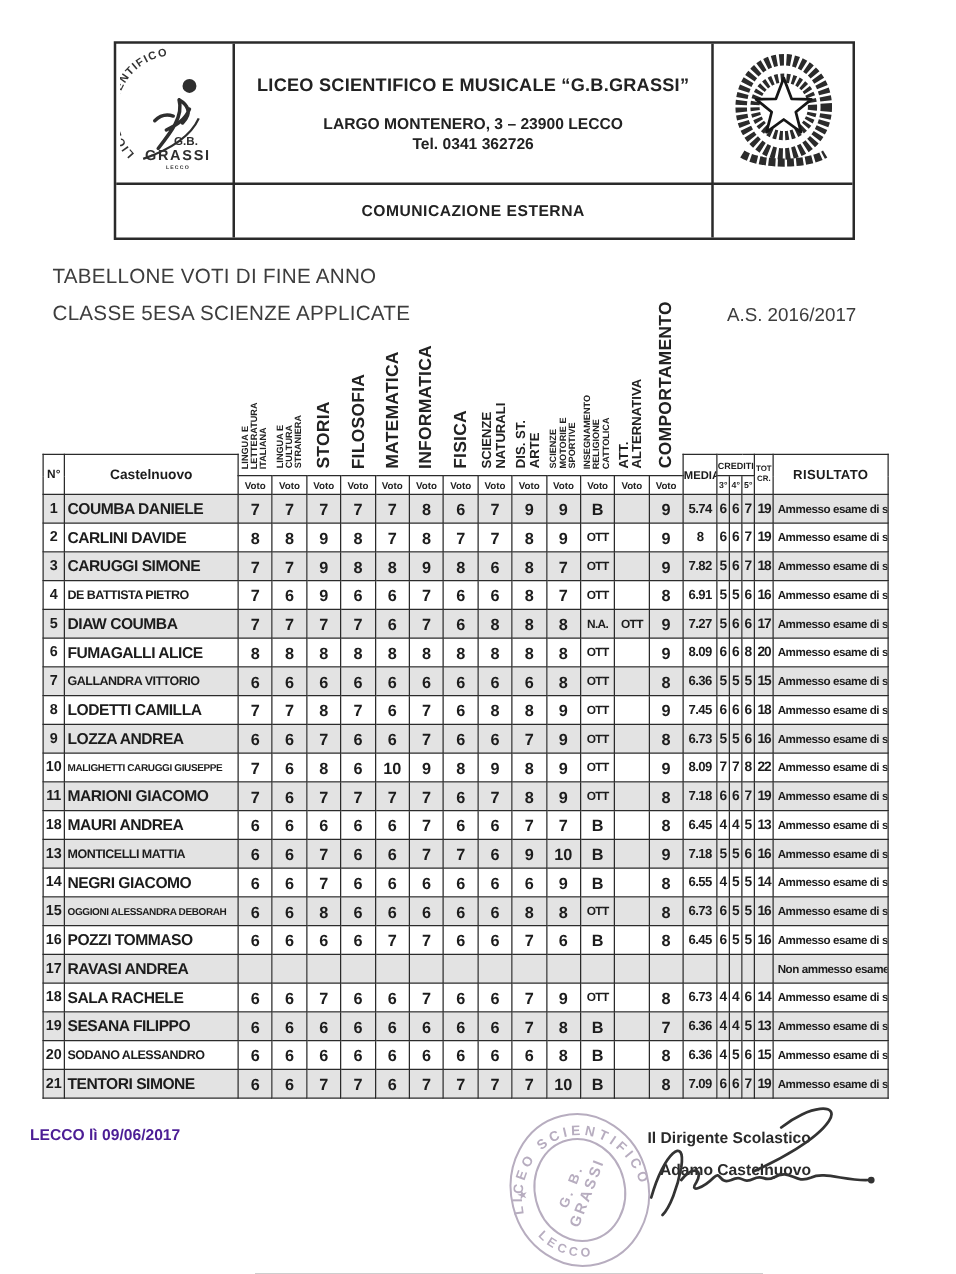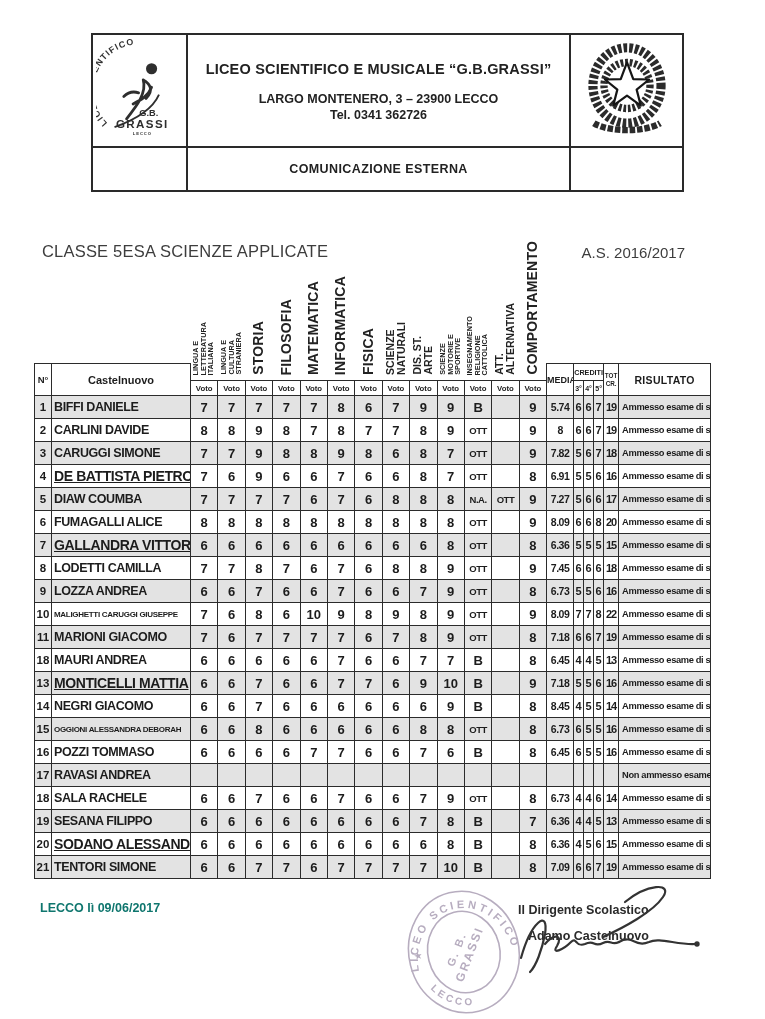--- a/index.html
+++ b/index.html
@@ -40,30 +40,30 @@
   .gt thead th.sp{border:none;background:transparent;}
   .gt thead tr.r1{height:17px;} .gt thead tr.r2{height:15px;}
   .hN{font-size:9.5px;} .hName{font-size:11px;}
   .hVoto{font-size:7.8px;color:#222;}
   .hMedia{font-size:9px;} .hCred{font-size:7.2px;} .hCsub{font-size:7px;}
   .hTot{font-size:6.3px;line-height:1.15;} .hRis{font-size:10.5px;letter-spacing:.3px;}
   .gt tbody tr{height:23px;}
   .gt tbody tr.odd td{background:#e3e3e3;}
   td.n{font-size:11.5px;}
   td.name{text-align:left;padding-left:2px;font-size:12.5px;letter-spacing:-.4px;}
-  td.name.mid{font-size:14px;letter-spacing:-.4px;text-decoration:underline;}
+  td.name.mid{font-size:10px;letter-spacing:-.4px;}
   td.name.longname{font-size:8px;letter-spacing:-.3px;}
   td.v{font-size:13px;}
   td.v.sv{font-size:9.5px;letter-spacing:-.5px;}
   td.media{font-size:10.5px;letter-spacing:-.5px;}
   td.cr{font-size:11px;} td.tot{font-size:11px;letter-spacing:-1px;}
   td.ris{text-align:left;padding-left:3px;font-size:9.3px;letter-spacing:-.35px;}
 
   
-  .footer-date{position:absolute;left:40px;top:901px;font-size:12.5px;font-weight:bold;color:#0f766e;}
+  .footer-date{position:absolute;left:24px;top:901px;font-size:12.5px;font-weight:bold;color:#4c1d95;}
   .sig-role{position:absolute;left:518px;top:903px;font-size:12.5px;font-weight:bold;color:#2a2a2a;}
   .sig-name{position:absolute;left:528px;top:929px;font-size:12.5px;font-weight:bold;color:#2a2a2a;}
   .stamp{position:absolute;left:400px;top:886px;transform:rotate(-14deg);opacity:.85;}
   .signature{position:absolute;left:505px;top:882px;}
 </style>
 </head>
 <body>
 
 <div class="page">
 
@@ -97,20 +97,21 @@
         <path d="M50,22 L56.8,40 L74,40.5 L60.5,51.5 L65,69 L50,58 L35,69 L39.5,51.5 L26,40.5 L43.2,40 Z" fill="#ffffff" stroke="#161616" stroke-width="2.4" stroke-linejoin="round"></path>
       </svg>
     </div>
     <div class="lh-cell br"></div>
     <div class="lh-cell br">
       <span class="banner">COMUNICAZIONE ESTERNA</span>
     </div>
     <div class="lh-cell"></div>
   </div>
 
+  <div class="doc-title">TABELLONE VOTI DI FINE ANNO</div>
   <div class="class-line">CLASSE 5ESA SCIENZE APPLICATE</div>
   <div class="school-year">A.S. 2016/2017</div>
 
   <div class="grades">
     <div class="subject-labels">
         <div class="subj s" style="left: 0px;">
           <span>LINGUA E
 LETTERATURA
 ITALIANA</span>
         </div>
@@ -221,21 +222,21 @@
             <th class="hVoto">Voto</th>
             <th class="hVoto">Voto</th>
             <th class="hCsub">3°</th>
             <th class="hCsub">4°</th>
             <th class="hCsub">5°</th>
           </tr>
         </thead>
         <tbody>
           <tr class="odd">
             <td class="n">1</td>
-            <td class="name">BIFFI DANIELE</td>
+            <td class="name">COUMBA DANIELE</td>
             <td class="v">7</td>
             <td class="v">7</td>
             <td class="v">7</td>
             <td class="v">7</td>
             <td class="v">7</td>
             <td class="v">8</td>
             <td class="v">6</td>
             <td class="v">7</td>
             <td class="v">9</td>
             <td class="v">9</td>
@@ -534,21 +535,21 @@
             <td class="v">6</td>
             <td class="v">6</td>
             <td class="v">6</td>
             <td class="v">6</td>
             <td class="v">6</td>
             <td class="v">6</td>
             <td class="v">9</td>
             <td class="v">B</td>
             <td class="v"></td>
             <td class="v">8</td>
-            <td class="media">8.45</td>
+            <td class="media">6.55</td>
             <td class="cr">4</td>
             <td class="cr">5</td>
             <td class="cr">5</td>
             <td class="tot">14</td>
             <td class="ris">Ammesso esame di stato</td>
           </tr>
           <tr class="odd">
             <td class="n">15</td>
             <td class="name longname">OGGIONI ALESSANDRA DEBORAH</td>
             <td class="v">6</td>

